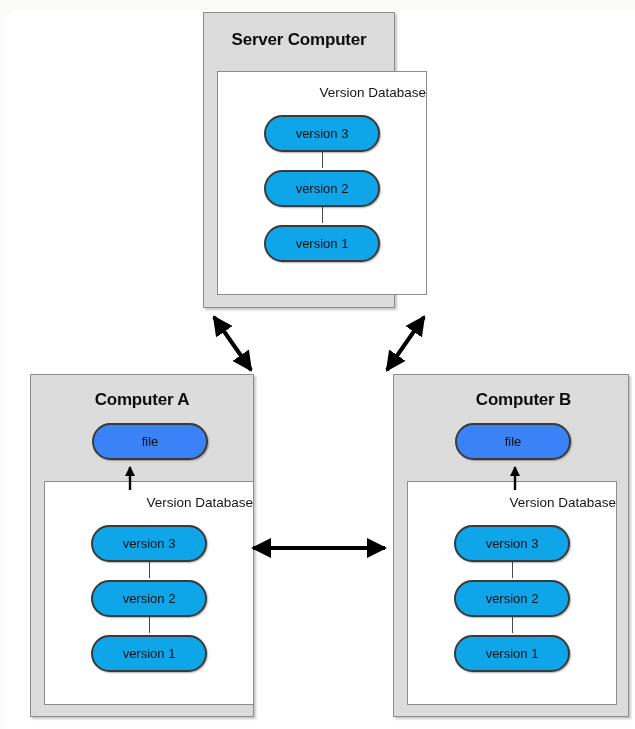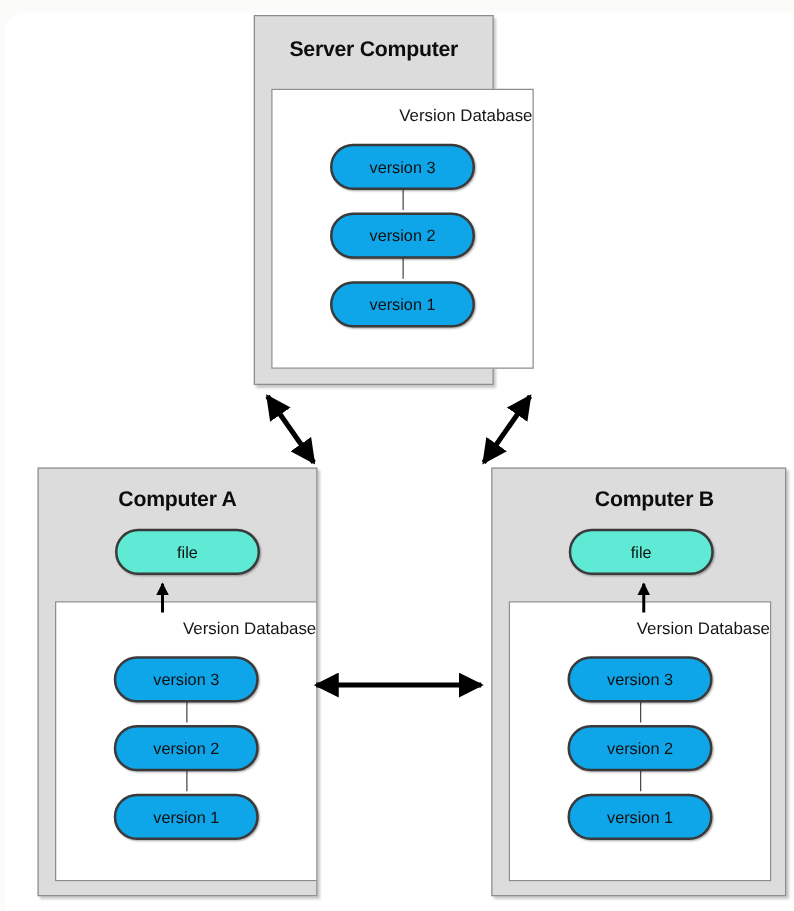--- a/index.html
+++ b/index.html
@@ -64,21 +64,21 @@
     border: 2px solid #3a3a3a;
     border-radius: 999px;
     display: flex;
     align-items: center;
     justify-content: center;
     font-size: 13px;
     color: #101010;
     box-shadow: 1px 1px 1.5px rgba(0,0,0,0.30);
   }
   .pill.green { background: #0ea5e9; }
-  .pill.blue  { background: #5eead4; text-align: right; }
+  .pill.blue  { background: #3b82f6; text-align: right; }
 
   
   .vlink {
     position: absolute;
     width: 1px;
     background: #4a4a4a;
   }
 
   
   #arrow-layer {

